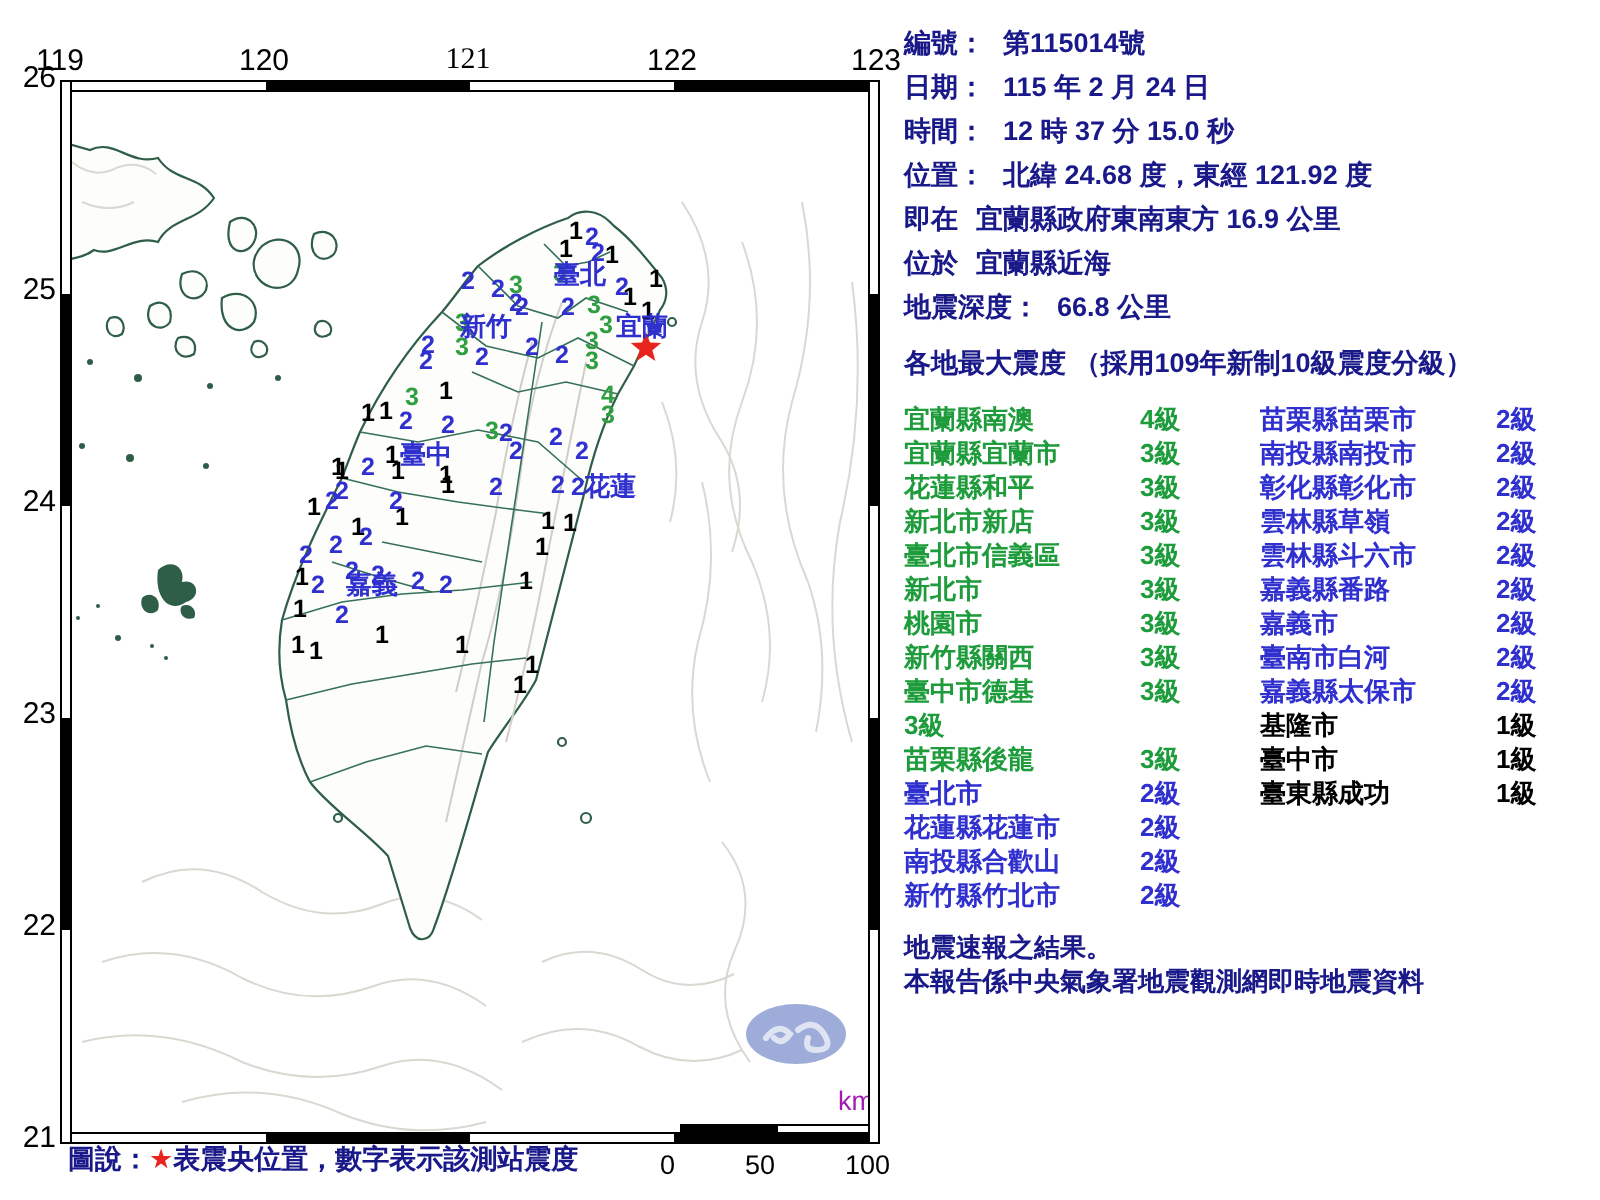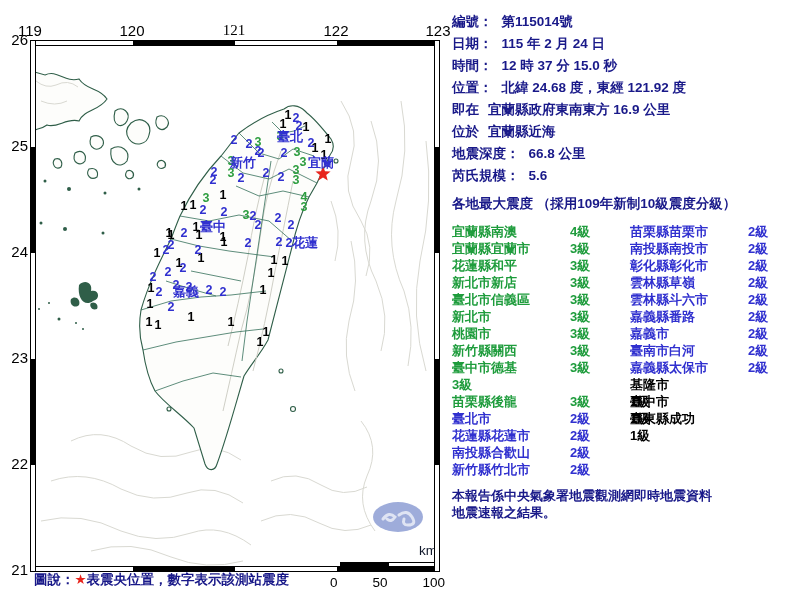--- a/index.html
+++ b/index.html
@@ -30,39 +30,39 @@
       text-anchor:middle;dominant-baseline:middle;}
   .mk.l1{fill:#000000;} .mk.l2{fill:#3030cf;} .mk.l3{fill:#2e9e40;} .mk.l4{fill:#2e9e40;}
   .city{font-family:"Liberation Sans","DejaVu Sans",sans-serif;font-size:13px;font-weight:bold;
       fill:#3030cf;text-anchor:middle;dominant-baseline:middle;}
   .star{fill:#e8241c;stroke:none;}
   .logo{fill:#93a3d6;opacity:0.9;}
   .logo-wave{fill:none;stroke:#dfe4f3;stroke-width:3;stroke-linecap:round;}
 
   .map-legend{position:absolute;left:34px;top:571px;font-size:13.5px;font-weight:bold;color:#191989;}
   .map-legend .red{color:#e8241c;}
-  .scale-km{position:absolute;left:397px;top:543px;width:40px;text-align:right;font-size:13.5px;color:#0f172a;}
+  .scale-km{position:absolute;left:397px;top:543px;width:40px;text-align:right;font-size:13.5px;color:#a21caf;}
   .scalebar{position:absolute;left:340px;top:562px;width:95px;height:7px;border:1px solid #000;display:flex;}
   .sb-black{width:50%;height:100%;background:#000;}
   .sb-white{width:50%;height:100%;background:#fff;}
   .scale-ticks{position:absolute;left:330px;top:575px;width:115px;font-size:13.5px;color:#000;display:flex;justify-content:space-between;}
 
   
   .report{position:absolute;left:452px;top:14px;width:345px;color:#191989;}
   .r-title{font-size:20px;font-weight:bold;letter-spacing:7px;margin:0 0 14px 2px;white-space:nowrap;}
   .f-line{font-size:13.5px;font-weight:bold;line-height:15px;margin-bottom:7px;white-space:nowrap;}
   .f-label{margin-right:9px;}
   .i-heading{font-size:13.5px;font-weight:bold;margin:12px 0 10px 0;white-space:nowrap;}
   .cols{display:flex;}
   .col{width:172px;}
   .col.right{width:173px;margin-left:12px;}
   .i-row{display:flex;font-size:13px;font-weight:bold;height:17px;line-height:17px;white-space:nowrap;}
   .i-name{width:118px;}
   .i-level{width:34px;}
-  .c-g{color:#1e9c3c;} .c-b{color:#3030cf;} .c-k{color:#000000;flex-direction:column;}
+  .c-g{color:#1e9c3c;} .c-b{color:#3030cf;} .c-k{color:#000000;}
   .r-footer{font-size:13px;font-weight:bold;line-height:17px;margin-top:9px;}
 </style>
 </head>
 <body>
 
 <div class="page">
 
   <div>
       <span class="lon-lab" style="left: 30px;">119</span>
       <span class="lon-lab" style="left: 132px;">120</span>
@@ -273,21 +273,20 @@
 
   <div class="report">
     <div>
         <div class="f-line"><span class="f-label">編號：</span><span class="f-value">第115014號</span></div>
         <div class="f-line"><span class="f-label">日期：</span><span class="f-value">115 年 2 月 24 日</span></div>
         <div class="f-line"><span class="f-label">時間：</span><span class="f-value">12 時 37 分 15.0 秒</span></div>
         <div class="f-line"><span class="f-label">位置：</span><span class="f-value">北緯 24.68 度，東經 121.92 度</span></div>
         <div class="f-line"><span class="f-label">即在</span><span class="f-value">宜蘭縣政府東南東方 16.9 公里</span></div>
         <div class="f-line"><span class="f-label">位於</span><span class="f-value">宜蘭縣近海</span></div>
         <div class="f-line"><span class="f-label">地震深度：</span><span class="f-value">66.8 公里</span></div>
-        <div class="f-line"><span class="f-label">芮氏規模：</span><span class="f-value">5.6</span></div>
       </div>
     <div class="i-heading">各地最大震度 （採用109年新制10級震度分級）</div>
     <div class="cols">
       <div class="col">
           <div class="i-row c-g">
             <span class="i-name">宜蘭縣南澳</span>
             <span class="i-level">4級</span>
           </div>
           <div class="i-row c-g">
             <span class="i-name">宜蘭縣宜蘭市</span>
@@ -390,18 +389,18 @@
             <span class="i-name">臺中市</span>
             <span class="i-level">1級</span>
           </div>
           <div class="i-row c-k">
             <span class="i-name">臺東縣成功</span>
             <span class="i-level">1級</span>
           </div>
         </div>
     </div>
     <div class="r-footer">
+      <div>地震速報之結果。</div>
       <div>本報告係中央氣象署地震觀測網即時地震資料</div>
-      <div>地震速報之結果。</div>
     </div>
   </div>
 
 </div>
 
 </body></html>

